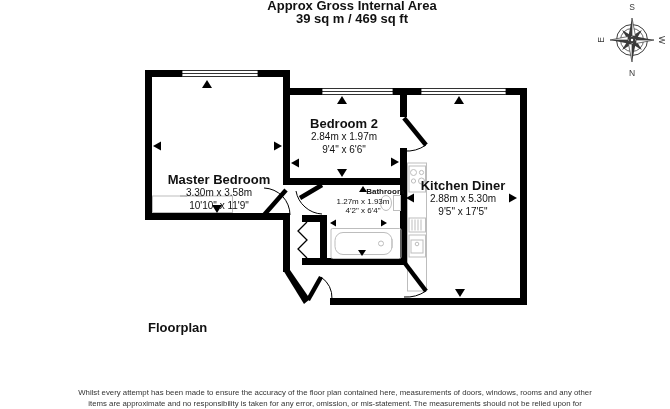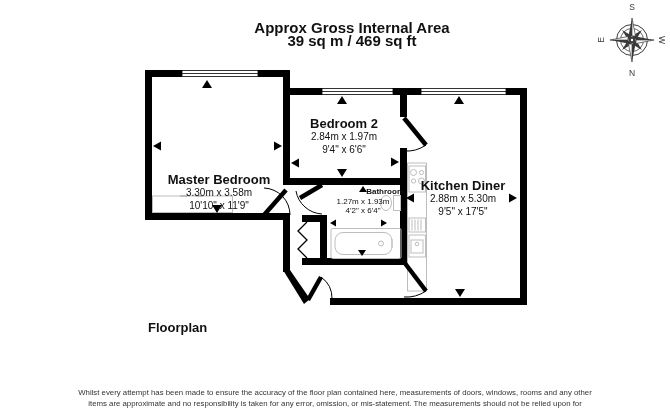--- a/index.html
+++ b/index.html
@@ -1,19 +1,19 @@
 <!DOCTYPE html>
 <html><head>
 <meta charset="utf-8">
 <style>
   html,body{margin:0;padding:0;background:#fff;}
   .page{position:relative;width:670px;height:409px;background:#fff;overflow:hidden;
         font-family:"Liberation Sans",sans-serif;color:#1a1a1a;}
-  .hdr{position:absolute;left:232px;top:22px;width:240px;text-align:center;
-       font-size:15px;font-weight:bold;line-height:12.5px;color:#111;}
+  .hdr{position:absolute;left:232px;top:0;width:240px;text-align:center;
+       font-size:13px;font-weight:bold;line-height:12.5px;color:#111;}
   .caption{position:absolute;left:148px;top:320px;font-size:13px;color:#111;font-weight:bold;}
   .disclaimer{position:absolute;left:77px;top:359px;width:516px;text-align:center;
               font-size:7.8px;line-height:1.42;color:#333;margin-top:28px;}
   .room-label{position:absolute;text-align:center;line-height:13px;font-size:10px;color:#111;}
   .room-label .rn{font-weight:bold;font-size:13px;}
   .room-label.small{line-height:9.5px;font-size:8px;}
   .room-label.small .rn{font-size:8px;text-align:right;}
   .lbl-master{left:145px;top:127px;width:148px;margin-top:46px;}
   .lbl-bed2{left:288px;top:117px;width:112px;}
   .lbl-kitchen{left:406px;top:179px;width:114px;}

